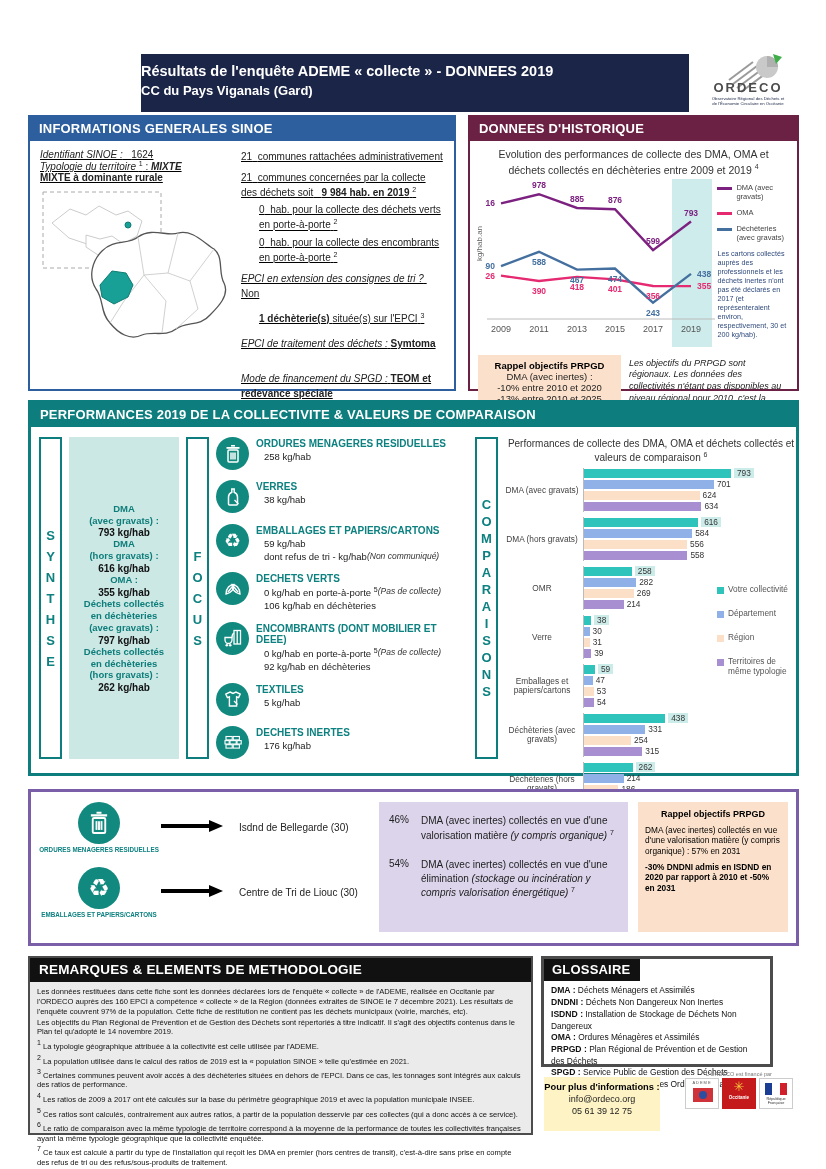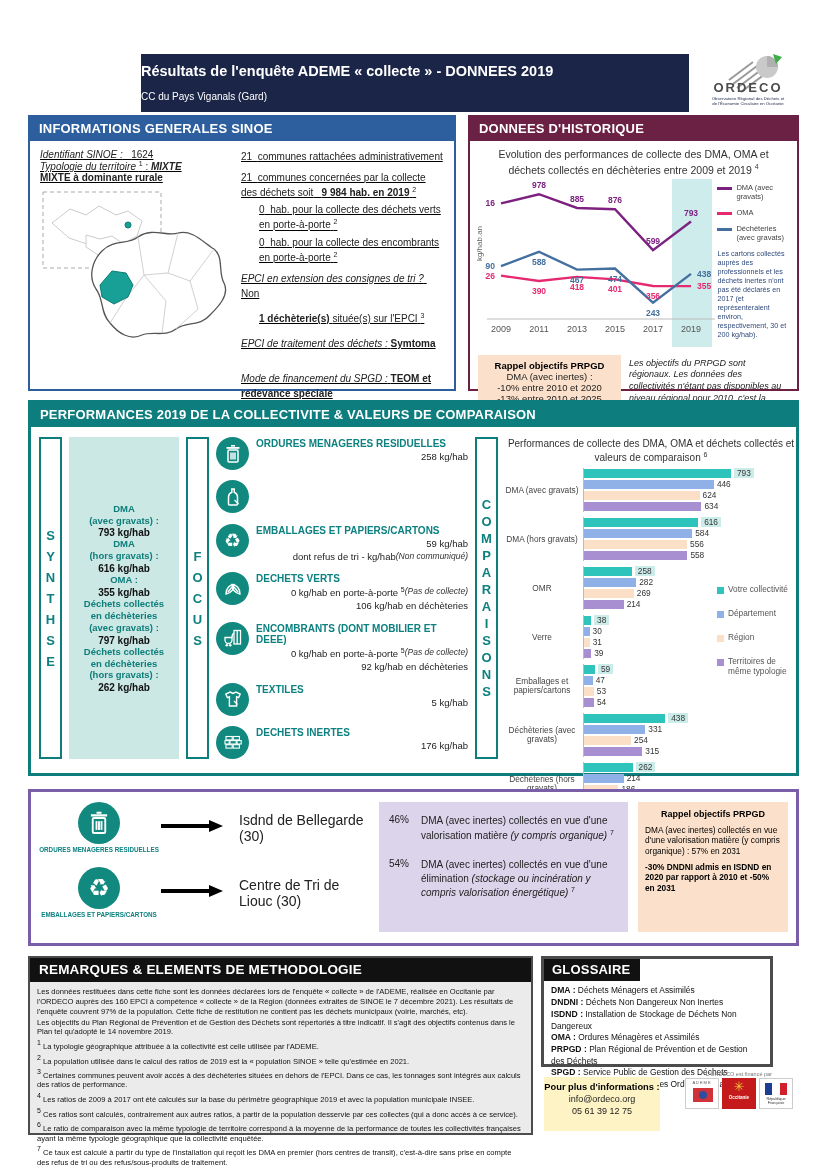--- a/index.html
+++ b/index.html
@@ -3,21 +3,21 @@
 <meta charset="utf-8">
 <style>
   * { margin:0; padding:0; box-sizing:border-box; }
   body { background:#ffffff; font-family:"Liberation Sans","DejaVu Sans",sans-serif; }
   .page { position:relative; width:826px; height:1169px; background:#fff; overflow:hidden; }
 
   
   .top-header { position:absolute; left:141px; top:54px; width:548px; height:58px;
     background:#1b2547; color:#fff; padding-top:9px; }
   .top-header .t1 { font-size:14.5px; font-weight:bold; }
-  .top-header .t2 { font-size:10px; font-weight:normal; margin-top:12px; }
+  .top-header .t2 { font-size:13px; font-weight:bold; margin-top:4px; }
   .ordeco-logo { position:absolute; left:694px; top:50px; width:108px; height:66px; background:#fff; text-align:center; }
 
   
   .sec { position:absolute; background:#fff; }
   .sec-hdr { color:#fff; font-weight:bold; font-size:13px; padding:4px 9px 5px; letter-spacing:0.2px; }
 
   
   .sec-info { left:28px; top:115px; width:428px; height:276px; border:2px solid #2d5f9e; }
   .sec-info .sec-hdr { background:#2d5f9e; margin:-0px; }
   .info-body { display:flex; padding:8px 10px 4px 10px;text-decoration:underline; }
@@ -60,21 +60,21 @@
   .syn-item .sl { color:#0d7d7a; font-weight:bold; font-size:9.5px; white-space:pre-line; line-height:1.25; }
   .syn-item .sv { color:#111; font-weight:bold; font-size:10px; margin-top:1px; }
   .focus-col { width:252px; flex:none; display:flex; flex-direction:column; justify-content:space-between; height:322px; }
   .focus-item { display:flex; gap:7px; }
   .fi-icon { width:33px; height:33px; border-radius:50%; background:#12897f; flex:none;
     display:flex; align-items:center; justify-content:center; color:#fff; }
   .fi-icon svg { width:24px; height:24px; }
   .fi-icon .uni { font-family:"DejaVu Sans",sans-serif; font-size:19px; line-height:1; }
   .fi-content { flex:1; padding-top:1px; }
   .fi-title { color:#0d8080; font-weight:bold; font-size:10px; line-height:1.1; }
-  .fi-line { font-size:9.5px; color:#222; display:flex; justify-content:flex-end; margin-top:2px; }
+  .fi-line { font-size:9.5px; color:#222; display:flex; justify-content:flex-start; margin-top:2px; }
   .fi-line .note { font-style:italic; font-size:8.5px; color:#333; }
   .comp-chart { position:relative; width:292px; flex:none; }
   .comp-title { font-size:10px; color:#333; text-align:center; line-height:1.3; margin-bottom:4px; }
   .comp-group { display:flex; margin-bottom:5px; }
   .comp-cat { width:78px; font-size:8.3px; color:#444; text-align:center; align-self:center; line-height:1.15; flex:none; padding-right:4px; }
   .comp-bars { flex:1; border-left:1px solid #bbb; padding-left:0; }
   .comp-bar-row { display:flex; align-items:center; height:10px; margin-bottom:1px; }
   .comp-bar { height:9px; flex:none; }
   .comp-val { font-size:8.3px; color:#333; margin-left:3px; white-space:nowrap; }
   .comp-val.hl { background:#ccecea; padding:0 3px; }
@@ -90,21 +90,21 @@
   .dest-body { display:flex; padding:10px 8px; gap:10px; }
   .dest-left { width:330px; flex:none; }
   .dest-row { display:flex; align-items:center; margin-bottom:14px; }
   .dest-iconblock { width:120px; text-align:center; flex:none; }
   .dest-circle { width:42px; height:42px; border-radius:50%; background:#12897f; margin:0 auto;
     display:flex; align-items:center; justify-content:center; color:#fff; }
   .dest-circle svg { width:30px; height:30px; }
   .dest-circle .uni { font-family:"DejaVu Sans",sans-serif; font-size:24px; line-height:1; }
   .dest-cap { font-size:6.3px; color:#0d8080; font-weight:bold; margin-top:2px; }
   .dest-arrow { width:70px; flex:none; }
-  .dest-target { font-size:14px; color:#222; padding-left:10px; }
+  .dest-target { font-size:10px; color:#222; padding-left:10px; }
   .dest-stats { flex:1; background:#dcd4eb; padding:12px 10px; font-size:10px; color:#222; }
   .dest-stat { display:flex; margin-bottom:16px; }
   .dest-stat .pct { flex:none; width:32px; }
   .dest-stat .txt { line-height:1.35; }
   .dest-prpgd { width:150px; flex:none; background:#fbe1cb; padding:7px 7px; }
   .dest-prpgd .bt { font-weight:bold; font-size:9px; text-align:center; margin-bottom:6px; }
   .dest-prpgd .p1 { font-size:8.3px; line-height:1.25; margin-bottom:6px; }
   .dest-prpgd .p2 { font-size:8.3px; font-weight:bold; line-height:1.25; }
 
   
@@ -348,20 +348,26 @@
               </div>
             </div>
           </div>
           <div class="focus-item">
             <div class="fi-icon">
               <svg viewBox="0 0 24 24">
                 <path d="M10.8 4h2.4v3.2c2.2 .9 3.3 2.6 3.3 4.8V19a1 1 0 0 1 -1 1H8.5a1 1 0 0 1 -1-1v-7c0-2.2 1.1-3.9 3.3-4.8V4z" fill="none" stroke="#fff" stroke-width="1.5"></path>
                 <path d="M13.5 15 l4 4" stroke="#fff" stroke-width="1.3"></path>
               </svg>
             </div>
+            <div class="fi-content">
+              <div class="fi-title">VERRES</div>
+              <div class="fi-line">
+                <span>&nbsp;&nbsp;&nbsp;38 kg/hab</span>
+              </div>
+            </div>
           </div>
           <div class="focus-item">
             <div class="fi-icon">
               <span class="uni">♻</span>
             </div>
             <div class="fi-content">
               <div class="fi-title">EMBALLAGES ET PAPIERS/CARTONS</div>
               <div class="fi-line">
                 <span>&nbsp;&nbsp;&nbsp;59 kg/hab</span>
               </div>
@@ -474,21 +480,21 @@
         <div id="comp-groups">
             <div class="comp-group">
               <div class="comp-cat">DMA (avec gravats)</div>
               <div class="comp-bars">
                 <div class="comp-bar-row">
                   <div class="comp-bar" style="width: 146.938px; background: rgb(46, 196, 187);"></div>
                   <span class="comp-val hl">793</span>
                 </div>
                 <div class="comp-bar-row">
                   <div class="comp-bar" style="width: 129.891px; background: rgb(143, 177, 232);"></div>
-                  <span class="comp-val">446</span>
+                  <span class="comp-val">701</span>
                 </div>
                 <div class="comp-bar-row">
                   <div class="comp-bar" style="width: 115.624px; background: rgb(251, 223, 199);"></div>
                   <span class="comp-val">624</span>
                 </div>
                 <div class="comp-bar-row">
                   <div class="comp-bar" style="width: 117.476px; background: rgb(167, 143, 210);"></div>
                   <span class="comp-val">634</span>
                 </div>
               </div>

